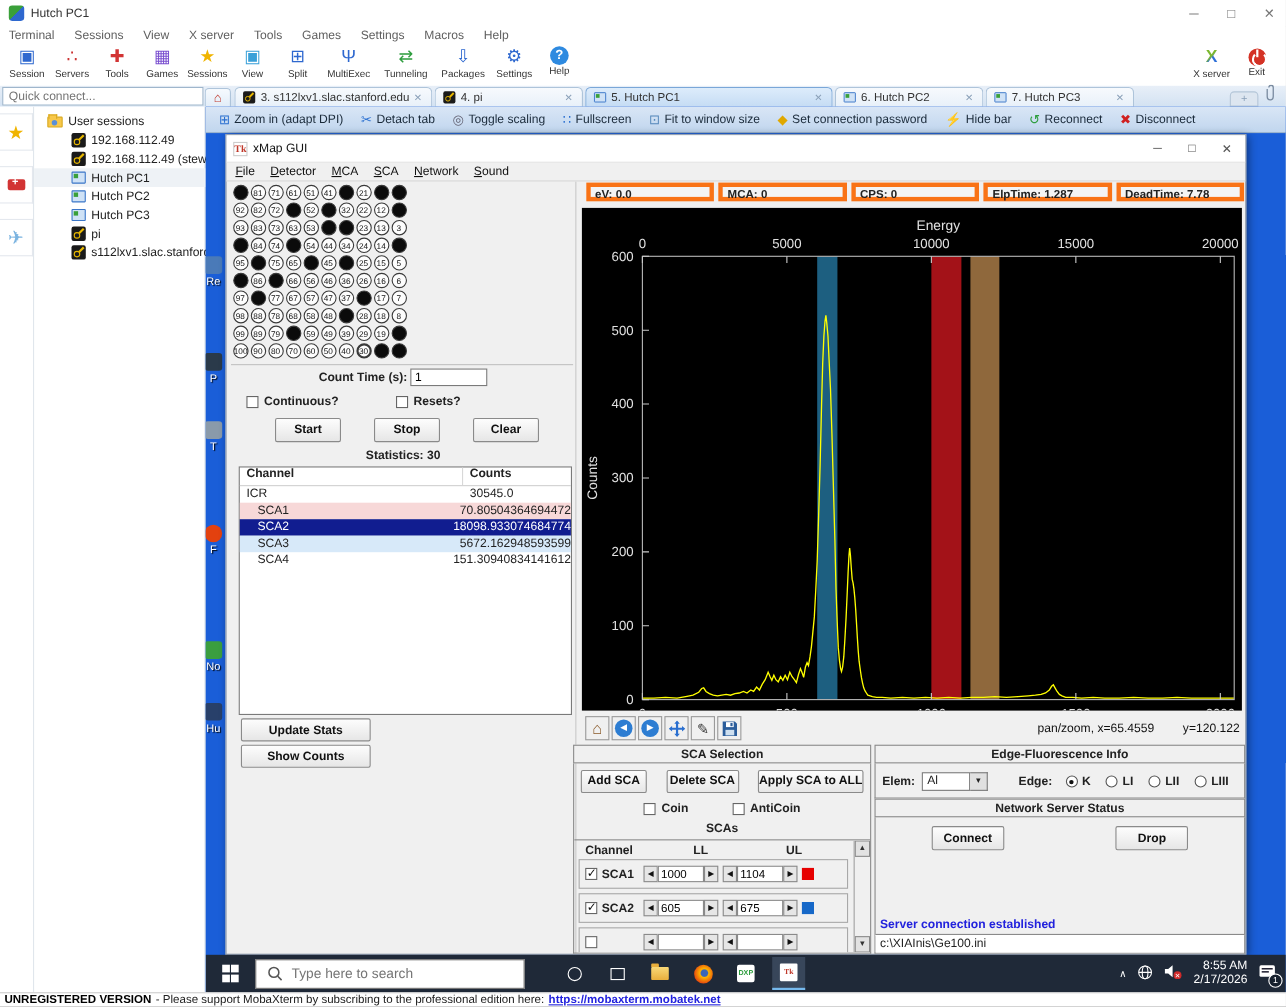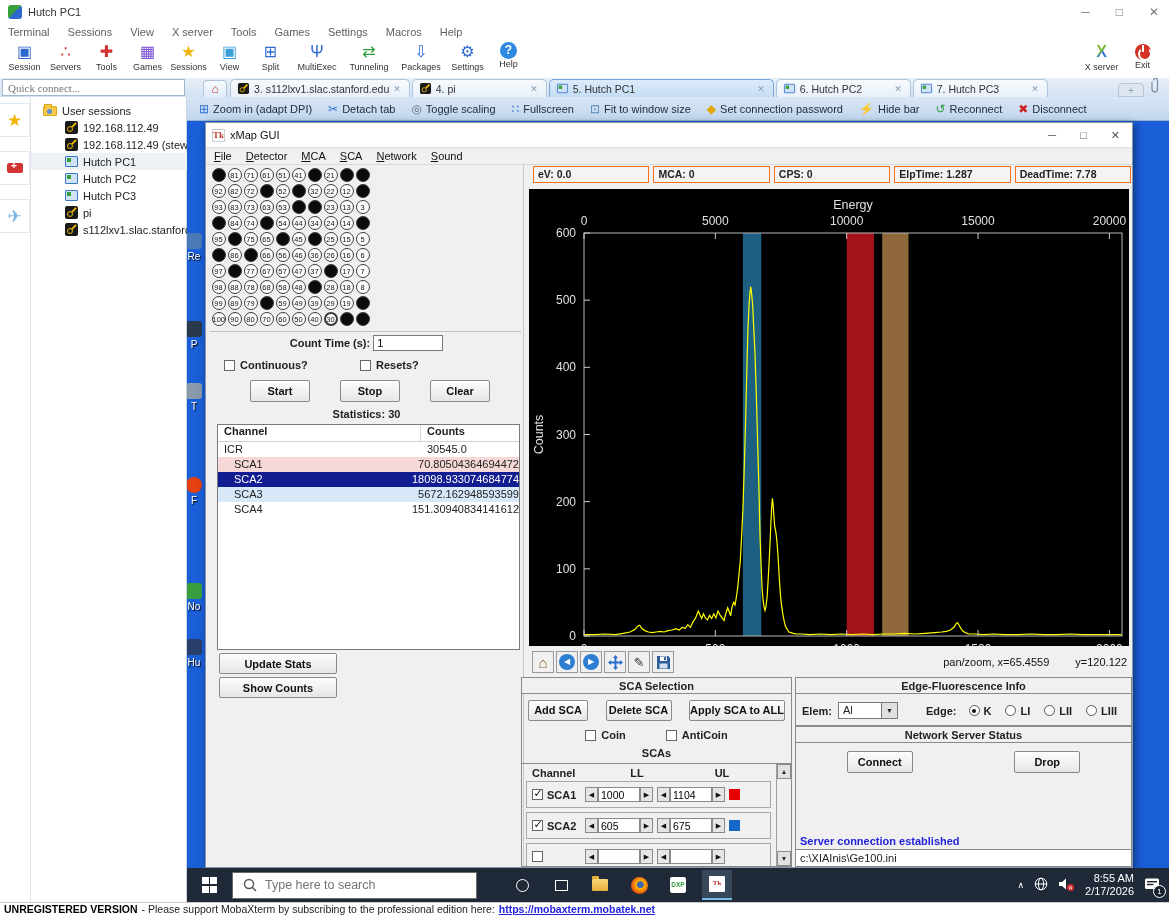--- a/index.html
+++ b/index.html
@@ -19,21 +19,21 @@
 .tb-item.wide { width:52px; }
 .tb-item .gl { height:20px; font-size:16px; line-height:20px; }
 .tb-item .lbl { font-size:9px; color:#333; white-space:nowrap; }
 .tb-right { margin-left:auto; display:flex; padding-right:6px; }
 .gl.circle { width:17px; height:17px; border-radius:50%; background:#2e8ae0; color:#fff; font-size:12px; font-weight:bold; text-align:center; line-height:17px; }
 .xlogo { font-weight:bold; font-size:16px; color:#4a8c2a; background:linear-gradient(135deg,#7cb82f 45%,#2e6fd8 55%); -webkit-background-clip:text; background-clip:text; -webkit-text-fill-color:transparent; }
 .exit-ico { position:relative; width:16px; height:16px; border-radius:50%; background:#d43225; }
 .exit-ico::before { content:""; position:absolute; left:3px; top:3px; width:10px; height:10px; border:2px solid #fff; border-radius:50%; border-top-color:transparent; }
 .exit-ico::after { content:""; position:absolute; left:7px; top:1px; width:2px; height:7px; background:#fff; }
 .tabrow { position:absolute; left:0; top:78px; right:0; height:19px; background:linear-gradient(#e8eff8,#d3e2f2); display:flex; align-items:flex-end; }
-.quickconnect { width:183px; height:17px; margin:0 18px 1px 2px; border:1px solid #9fb6cc; font-size:11px; padding:0 5px; color:#777;font-family:Liberation Serif, serif; }
+.quickconnect { width:183px; height:17px; margin:0 1px 1px 2px; border:1px solid #9fb6cc; font-size:11px; padding:0 5px; color:#777; }
 .hometab { width:24px; height:17px; background:linear-gradient(#f6fafe,#e2edf8); border:1px solid #aec4da; border-bottom:none; border-radius:4px 4px 0 0; text-align:center; color:#c0392b; font-size:12px; line-height:16px; margin-right:3px; }
 .tab { height:18px; display:flex; align-items:center; gap:4px; padding:0 8px 0 6px; border:1px solid #aec4da; border-bottom:none; border-radius:5px 5px 0 0; background:linear-gradient(#f7fafd,#e8f0f9); font-size:10.5px; color:#333; margin-right:2px; white-space:nowrap; }
 .tab.active { background:linear-gradient(#ddecfb,#c5dcf4); border-color:#7aa7d8; }
 .tab .x { color:#8aa0b8; font-size:9px; margin-left:6px; }
 .plustab { width:26px; height:14px; background:#dde6f0; border:1px solid #b4c6d8; border-radius:4px 4px 0 0; text-align:center; color:#8aa0b8; font-size:10px; line-height:13px; margin:0 6px 0 auto; }
 .clip { margin:0 8px 2px 0; }
 
 
 .main { position:absolute; left:0; top:97px; right:0; bottom:13px; display:flex; }
 .sidebar { width:187px; background:#fff; border-right:1px solid #c8d4e0; display:flex; }
@@ -101,21 +101,21 @@
 .srow .c1 { width:203px; padding-left:6px; }
 .srow .c1.ind { padding-left:16px; }
 .srow .c2 { padding-left:6px; }
 .srow.pink { background:#f7d8d8; }
 .srow.lightblue { background:#d7e9f9; }
 .srow.selected { background:#111d90; color:#fff; }
 .lp-btn { position:absolute; left:9px; width:118px; height:21px; }
 
 
 .status-row { position:absolute; left:327px; top:1px; width:598px; display:flex; gap:4px; }
-.sfield { flex:1; height:17px; background:#f4f4f4; border:1px solid #f97316; font-weight:bold; font-size:10.5px; padding:1px 0 0 4px; white-space:nowrap; }
+.sfield { flex:1; height:17px; background:#f4f4f4; border:4px solid #f97316; font-weight:bold; font-size:10.5px; padding:1px 0 0 4px; white-space:nowrap; }
 .chart { position:absolute; left:323px; top:24px; width:600px; height:457px; background:#000; }
 .ptoolbar { position:absolute; left:323px; top:484px; width:602px; height:26px; display:flex; align-items:center; }
 .mpl { display:flex; gap:2px; padding-left:3px; }
 .mpl .mbtn { width:22px; height:22px; background:#f0f0f0; border:1px solid #9a9a9a; display:flex; align-items:center; justify-content:center; font-size:14px; }
 .mpl .bluec { width:16px; height:16px; border-radius:50%; background:#2d7dd2; color:#fff; font-size:8px; text-align:center; line-height:16px; }
 .pz { margin-left:auto; padding-right:4px; font-size:11px; color:#111; display:flex; gap:26px; }
 
 
 .panel-cap { height:17px; border:1px solid #8a8a8a; background:#f0f0f0; text-align:center; font-weight:bold; line-height:16px; }
 .sca-panel { position:absolute; left:315px; top:512px; width:271px; bottom:0; display:flex; flex-direction:column; }

